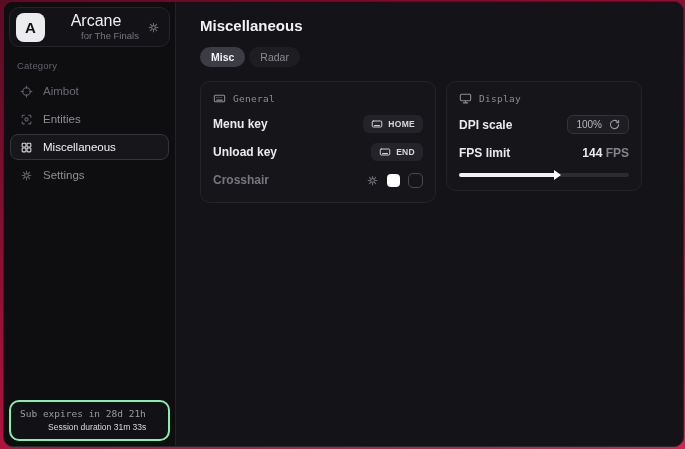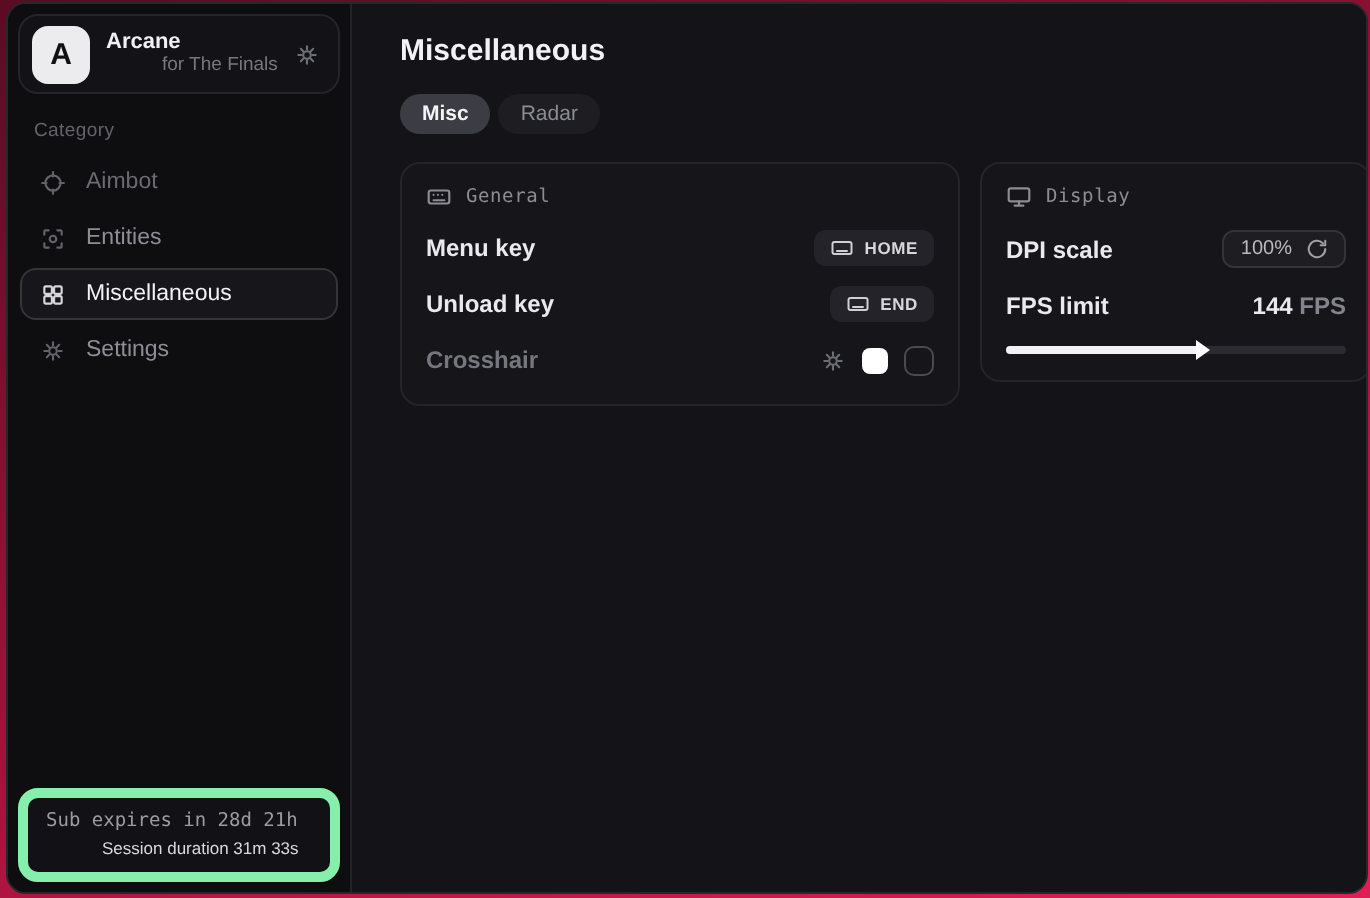--- a/index.html
+++ b/index.html
@@ -25,40 +25,40 @@
     border:1px solid #242429; background:#131317; border-radius:10px;
     height:40px; display:flex; align-items:center; padding:0 9px 0 6px; gap:8px;
     flex:0 0 40px;
   }
   .logo {
     width:29px; height:29px; border-radius:8px; background:#ececef;
     color:#111; font-weight:700; font-size:15px;
     display:flex; align-items:center; justify-content:center;
   }
   .brandtext { flex:1; line-height:1.15; }
-  .brandtitle { font-size:11px; font-weight:700; color:#f0f0f3; }
+  .brandtitle { font-size:16px; font-weight:400; color:#f0f0f3;text-align:center; }
   .brandsub { font-size:9.5px; color:#77777f;padding-left:28px; }
   .icon { display:inline-flex; align-items:center; justify-content:center; color:#6d6d75; }
   .icon svg { display:block; }
   .catlabel {
     font-size:9.5px; color:#63636b; margin:13px 0 6px 8px; letter-spacing:.2px;
   }
   .navitem {
     height:26px; margin:1px 1px; border-radius:8px; border:1px solid transparent;
     display:flex; align-items:center; gap:10px; padding:0 9px;
     font-size:11.5px; color:#8e8e96; cursor:default;
   }
   .navitem .icon { color:#62626a; }
   .navitem.dim { color:#6a6a72; }
   .navitem.selected {
     border-color:#34343b; background:#17171b; color:#f2f2f5;
   }
   .navitem.selected .icon { color:#d8d8dc; }
   .statusbox {
-    margin-top:auto; border:5px solid #86efac; background:#121216;
+    margin-top:auto; border:2px solid #86efac; background:#121216;
     border-radius:10px; padding:6px 9px 7px; flex:0 0 auto;
   }
   .statusline1 {
     font-family:"DejaVu Sans Mono", monospace;
     font-size:9.5px; color:#9b9ba2; margin-bottom:3px; white-space:nowrap;
   }
   .statusline2 { font-size:8.5px; font-weight:400; color:#d9d9de; white-space:nowrap;padding-left:28px; }
   
   .main { flex:1; background:#141418; padding:12px 14px; position:relative; }
   .pagetitle { font-size:15px; font-weight:700; color:#f2f2f5; margin:3px 0 0 10px; }
@@ -66,21 +66,21 @@
   .tab {
     font-size:10.5px; padding:4px 11px; border-radius:14px;
     background:#1d1d22; color:#8b8b93; cursor:default;
   }
   .tab.selected { background:#3c3c44; color:#f4f4f7; font-weight:700; }
   .cards { display:flex; gap:10px; margin:14px 0 0 10px; align-items:flex-start; }
   .card {
     background:#16161a; border:1px solid #242429; border-radius:10px;
     padding:10px 12px 13px;
   }
-  .card.general { width:280px; }
+  .card.general { width:236px; }
   .card.display { width:196px; }
   .cardhead {
     display:flex; align-items:center; gap:7px;
     font-family:"DejaVu Sans Mono", monospace;
     font-size:9.5px; color:#8c8c94; letter-spacing:.3px;
   }
   .cardhead .icon { color:#8c8c94; }
   .row {
     display:flex; align-items:center; justify-content:space-between;
     margin-top:10px; min-height:18px;

